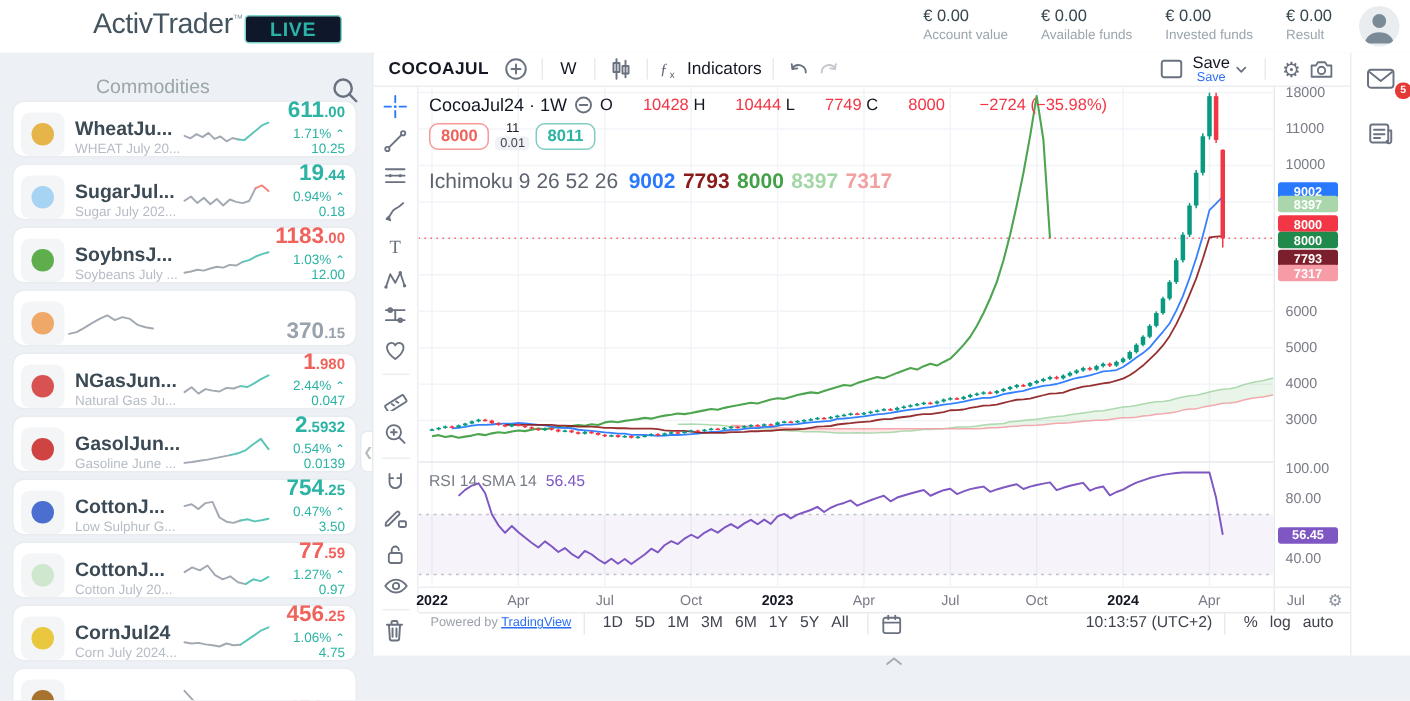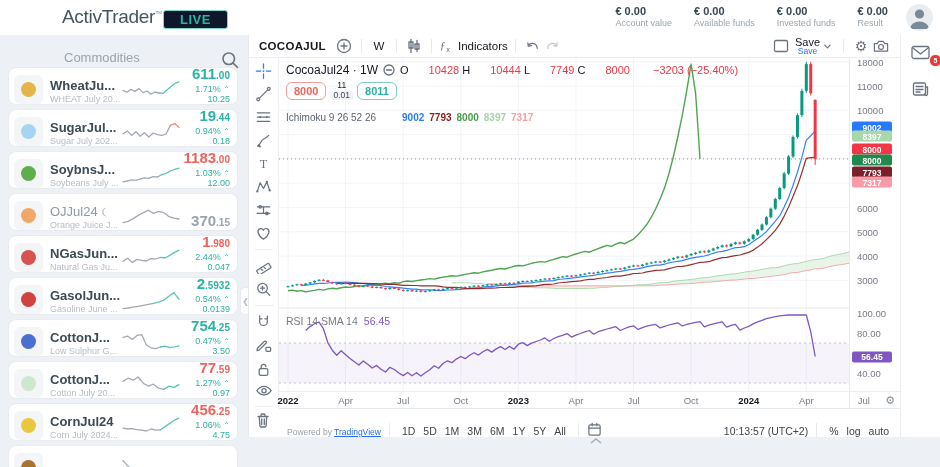--- a/index.html
+++ b/index.html
@@ -4,21 +4,21 @@
 <style>
   html,body{margin:0;padding:0;background:#edf0f4;font-family:"Liberation Sans",sans-serif;-webkit-font-smoothing:antialiased;}
   #app{position:relative;width:940px;height:467px;overflow:hidden;background:#edf0f4;}
   .abs{position:absolute;}
   
   #hdr{left:0;top:0;width:940px;height:35px;background:#fff;border-bottom:1px solid #eef1f4;}
   #logo{left:62px;top:6px;font-size:19px;color:#44555f;font-weight:500;letter-spacing:-.3px;}
   #logo sup{font-size:7px;color:#8a98a0;}
   #live{left:163px;top:10px;font-size:13px;font-weight:bold;color:#2ab3a6;border:1px solid #7fd4cb;border-radius:3px;padding:1px 16px;background:#0f172a;letter-spacing:.5px;}
   .stat{text-align:left;}
-  .stat .v{font-size:11px;color:#37474f;font-weight:bold;}
+  .stat .v{font-size:11px;color:#37474f;font-weight:normal;}
   .stat .l{font-size:9px;color:#9aa5ad;margin-top:1px;}
   #stats{right:52px;top:5px;display:flex;gap:22px;}
   #avatar{right:7px;top:4px;width:27px;height:27px;border-radius:50%;background:#e9edf0;overflow:hidden;}
   
   #sb{left:0;top:35px;width:248px;height:432px;}
   #sbhead{left:0;top:15px;width:248px;height:32px;display:flex;align-items:flex-start;gap:40px;}
   #sbtitle{font-size:13px;color:#9aa5ad;margin-left:10px;}
   #sblist{left:0;top:32px;width:248px;height:400px;overflow:hidden;}
   .card{position:relative;margin:0 10px 4px 8px;height:38px;background:#fff;border:1px solid #e9ecef;border-radius:8px;display:flex;align-items:flex-end;padding:0 7px 0 5px;box-sizing:border-box;}
   .tile{width:29px;height:29px;border-radius:6px;background:#f3f5f7;display:flex;align-items:center;justify-content:center;flex:none;}
@@ -57,25 +57,25 @@
   .ttk{position:absolute;top:3px;transform:translateX(-50%);}
   .ttk.b{color:#131722;font-weight:bold;}
   
   #lg1{left:7px;top:5px;display:flex;align-items:center;gap:5px;font-size:11px;color:#131722;}
   #lg1 .t{font-size:12px;font-weight:500;}
   #lg1 .rv{color:#f23645;margin-left:20px;}
   #quote{left:7px;top:23px;display:flex;align-items:center;gap:4px;}
   .qbox{border:1.5px solid;border-radius:6px;font-size:11px;font-weight:bold;padding:2px 7px;background:#fff;}
   .qmid{text-align:center;font-size:8.5px;color:#131722;line-height:9px;}
   .qmid .pip{background:#f0f2f5;border-radius:3px;padding:0 3px;margin-top:1px;color:#434651;}
-  #lg2{left:7px;top:54px;font-size:10px;color:#5d6470;display:flex;gap:20px;align-items:center;}
+  #lg2{left:7px;top:54px;font-size:14px;color:#5d6470;display:flex;gap:1px;align-items:center;}
   #rsilg{left:7px;top:257px;font-size:10.5px;color:#787b86;display:flex;gap:6px;}
   #rsilg .rv{color:#7e57c2;}
   
-  #cbb{left:30px;top:373px;width:622px;height:29px;border-top:1px solid #e8ebee;display:flex;align-items:flex-end;padding:0 8px;box-sizing:border-box;font-size:11px;color:#50535e;}
+  #cbb{left:30px;top:373px;width:622px;height:29px;border-top:1px solid #e8ebee;display:flex;align-items:flex-start;padding:0 8px;box-sizing:border-box;font-size:11px;color:#50535e;}
   #cbb .pow{font-size:8.5px;color:#9aa0aa;}
   #cbb .tv{font-size:8.5px;color:#2a6df4;text-decoration:underline;}
   .rng{padding:0 4px;font-size:10.5px;color:#40434e;}
   #clock{font-size:10.5px;color:#40434e;}
   .mode{font-size:10.5px;color:#40434e;padding:0 4px;}
   #trash{left:6px;top:377px;}
   
   #rrail{left:900px;top:35px;width:40px;height:402px;background:#fff;border-left:1px solid #ebeef1;}
   #badge{position:absolute;left:18px;top:9px;min-width:11px;height:11px;border-radius:6px;background:#e53935;color:#fff;font-size:7px;font-weight:bold;display:flex;align-items:center;justify-content:center;border:1px solid #fff;}
   
@@ -182,26 +182,20 @@
             <polyline points="39.8,12.6 44.1,11.4 48.4,9.0 52.7,7.4 57.0,6.2" fill="none" stroke="#5bc6b8" stroke-width="1.3" stroke-linejoin="round" stroke-linecap="round"></polyline>
           </svg>
           <div class="pr">
             <div class="p down">1183<span class="dec">.00</span></div>
             <div class="chg">1.03% <span class="car">⌃</span> 12.00</div>
           </div>
         </div>
         <div class="card">
           <div class="tile">
             <span class="blob" style="background:#f0a868"></span>
-          </div>
-          <div class="nm">
-            <div class="n1 na">OJJul24<svg width="10" height="10" viewBox="0 0 12 12">
-                <path d="M8 1 A5.2 5.2 0 1 0 8 11 A4.2 4.2 0 1 1 8 1 Z" fill="#b9c0ca"></path>
-              </svg></div>
-            <div class="n2">Orange Juice J...</div>
           </div>
           <svg class="spk" width="58" height="26">
             <polyline points="1.0,18.6 6.1,17.4 11.2,14.6 16.3,11.4 21.4,8.6 26.5,6.2 31.5,9.4 36.6,7.4 41.7,8.6 46.8,12.6 51.9,14.2 57.0,15.0" fill="none" stroke="#a3a9b3" stroke-width="1.3" stroke-linejoin="round" stroke-linecap="round"></polyline>
           </svg>
           <div class="pr">
             <div class="p na">370<span class="dec">.15</span></div>
           </div>
         </div>
         <div class="card">
           <div class="tile">
@@ -813,21 +807,21 @@
       <div id="lg1" class="abs">
         <span class="t">CocoaJul24 · 1W</span>
         <svg width="12" height="12" viewBox="0 0 12 12">
             <circle class="ic" cx="6" cy="6" r="5"></circle>
             <line class="ic" x1="3.5" y1="6" x2="8.5" y2="6"></line>
           </svg>
         <span><span>O</span><span class="rv">10428</span>
         <span>H</span><span class="rv">10444</span>
         <span>L</span><span class="rv">7749</span>
         <span>C</span><span class="rv">8000</span>
-        <span class="rv">−3203 (−25.40%)</span></span>
+        <span class="rv">−2724 (−35.98%)</span></span>
       </div>
       <div id="quote" class="abs">
         <span class="qbox" style="border-color:#f59a97;color:#f0635c">8000</span>
         <span class="qmid">
             <div>11</div>
             <div class="pip">0.01</div>
           </span>
         <span class="qbox" style="border-color:#7fccc2;color:#2bb3a3">8011</span>
       </div>
       <div id="lg2" class="abs">

